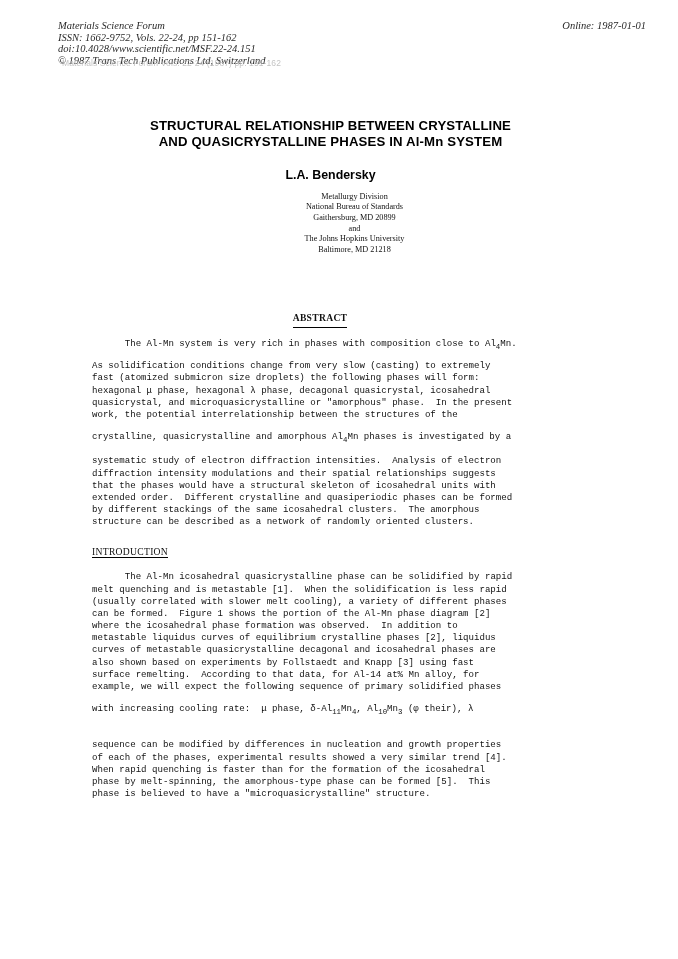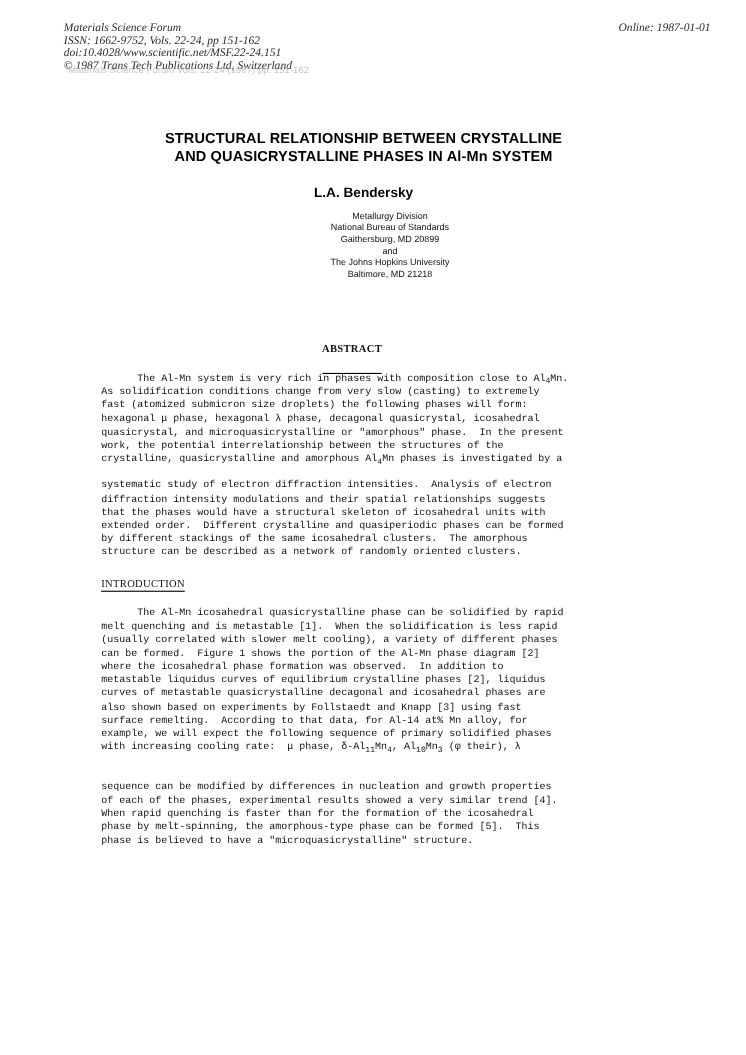--- a/index.html
+++ b/index.html
@@ -71,21 +71,21 @@
     line-height: 16.4px;
     letter-spacing: 0.15px;
   }
   .author {
     font-family: "Liberation Sans", "DejaVu Sans", sans-serif;
     font-weight: bold;
     font-size: 12.4px;
     margin-top: 17px;
   }
   .affil {
-    font-family: Liberation Sans, sans-serif;
+    font-family: Liberation Serif, serif;
     font-size: 8.2px;
     line-height: 10.6px;
     margin-top: 10px;
     color: #111;
     padding-left: 48px;
   }
 
   
   .body-col {
     position: absolute;
@@ -98,36 +98,36 @@
     color: #111;
   }
   .sec-head-center {
     text-align: center;
     font-family: "Liberation Serif", "DejaVu Serif", serif;
     font-weight: bold;
     font-size: 9.6px;
     letter-spacing: 0.3px;
     margin: 0 0 14px 0;
   }
-  .sec-head-center span { border-bottom: 1px solid #000; padding-bottom: 16px; margin-left: 16px; }
+  .sec-head-center span { border-bottom: 1px solid #000; padding-bottom: 4px; margin-left: 16px; }
   .sec-head-left {
     text-align: left;
     font-family: "Liberation Serif", "DejaVu Serif", serif;
     font-weight: normal;
     font-size: 9.6px;
     letter-spacing: 0.3px;
     margin: 18px 0 13px 0;
   }
   .sec-head-left span { border-bottom: 1px solid #000; }
 
   p.para {
     margin: 0;
     white-space: pre-wrap;
   }
-  p.para + p.para { margin-top: 0; }
+  p.para + p.para { margin-top: 10px; }
   .gap-line { height: 12.15px; }
   sub {
     font-size: 7.4px;
     vertical-align: -2.6px;
     line-height: 0;
   }
 </style>
 </head>
 <body>
 

